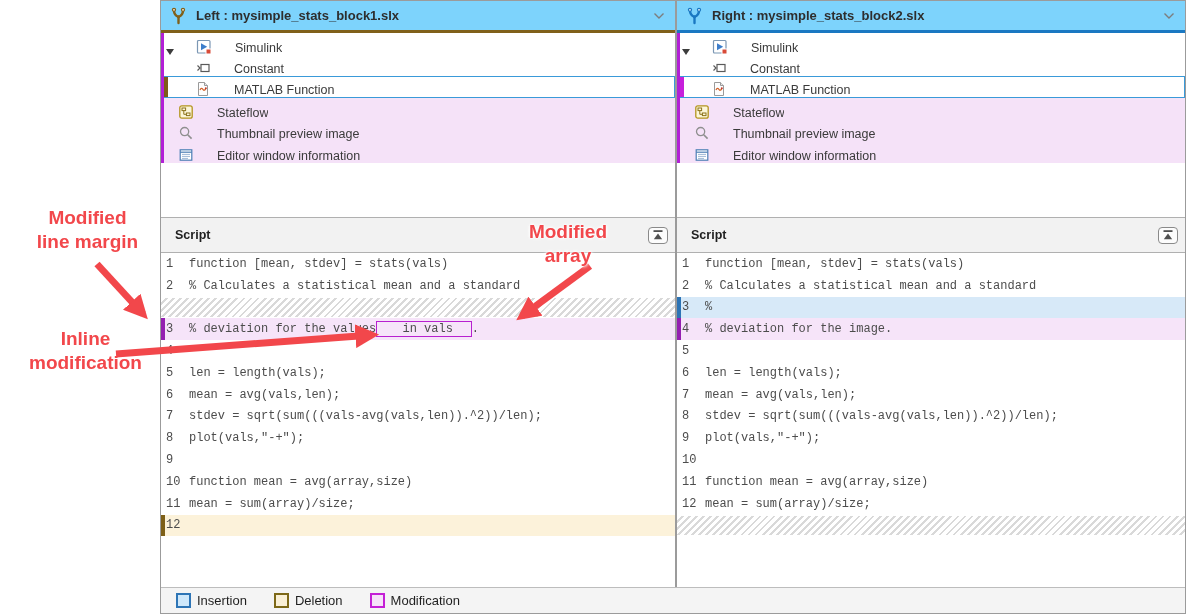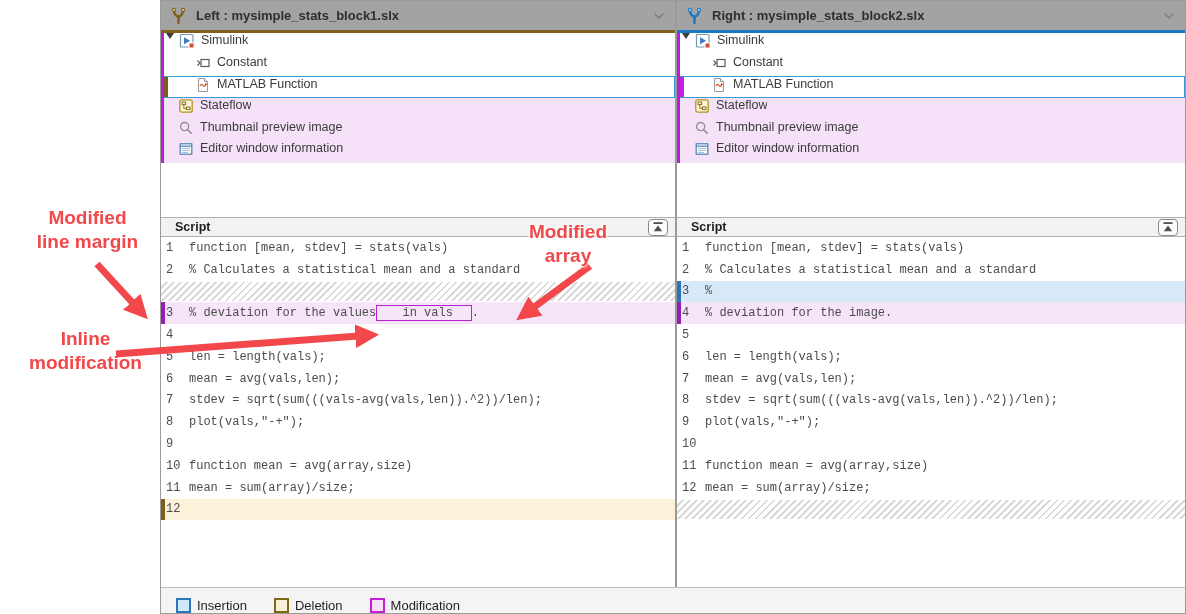--- a/index.html
+++ b/index.html
@@ -15,50 +15,50 @@
   }
   .panels{flex:1;display:flex;min-height:0;}
   .panel{display:flex;flex-direction:column;background:#fff;position:relative;min-width:0;}
   .panel.left{width:514px;flex-shrink:0;}
   .panel.right{flex:1;}
   .divider{width:2px;background:#9b9b9b;flex-shrink:0;}
 
   
   .file-header{
     height:29px;flex-shrink:0;display:flex;align-items:center;
-    padding:0 10px 0 9px;gap:9px;background:#a3a3a3;
+    padding:0 10px 0 9px;gap:9px;background:#7dd3fc;
     border-bottom:3px solid var(--accent,#888);
   }
   .y-icon{color:var(--accent,#888);display:flex;align-items:center;}
   .file-title{font-weight:bold;font-size:13px;color:#2e2e2e;flex:1;white-space:nowrap;overflow:hidden;}
   .chev{display:flex;align-items:center;}
 
   
   .tree{height:130px;flex-shrink:0;position:relative;}
   .tree-edge{position:absolute;left:0;top:0;width:3px;height:130px;background:#b21fd6;z-index:3;}
   .tree-row{
-    height:21.66px;box-sizing:border-box;display:flex;align-items:flex-start;
-    font-size:12.5px;color:#3a3a3a;position:relative;white-space:nowrap;
+    height:21.66px;box-sizing:border-box;display:flex;align-items:flex-end;
+    font-size:12.5px;color:#3a3a3a;position:relative;white-space:nowrap;gap:17px;
   }
   .tree-row.changed{background:#f5e2f8;}
   .tree-row.selected{border-top:1px solid #3a9ad9;border-bottom:1px solid #3a9ad9;border-right:1px solid #3a9ad9;}
   .row-marker{position:absolute;left:3px;top:0;bottom:0;width:4px;z-index:4;}
   .expander{
     width:0;height:0;border-left:4.5px solid transparent;border-right:4.5px solid transparent;
     border-top:6px solid #3c3c3c;margin-right:5px;flex-shrink:0;
   }
   .ticon{display:flex;align-items:center;margin-right:6px;flex-shrink:0;}
   .tlabel{overflow:hidden;text-overflow:ellipsis;}
 
   .panel-gap{flex:1;background:#fff;}
 
   
   .script-section{height:370px;flex-shrink:0;display:flex;flex-direction:column;}
   .script-header{
-    height:20px;box-sizing:border-box;flex-shrink:0;
+    height:36px;box-sizing:border-box;flex-shrink:0;
     border-top:1px solid #b0b0b0;border-bottom:1px solid #b0b0b0;
     background:#f2f2f2;display:flex;align-items:center;padding:0 7px 0 14px;
   }
   .script-title{font-weight:bold;font-size:12.5px;color:#1f1f1f;flex:1;}
   .collapse-btn{
     width:20px;height:17px;box-sizing:border-box;border:1px solid #8a8a8a;border-radius:4px;
     background:#fcfcfc;display:flex;align-items:center;justify-content:center;cursor:pointer;
   }
   .code{flex:1;overflow:hidden;background:#fff;}
   .code-row{
@@ -73,21 +73,21 @@
     background:repeating-linear-gradient(135deg,#ffffff 0px,#ffffff 3px,#d9d9d9 3px,#d9d9d9 5px);
   }
   .bar{position:absolute;left:0;top:0;bottom:0;width:4px;}
   .num{width:23px;padding-left:5px;flex-shrink:0;box-sizing:content-box;}
   .codetext{white-space:pre;}
   .inline-box{border:1px solid #b81fd0;padding:0 18px;}
 
   
   .legend{
     height:26px;flex-shrink:0;box-sizing:border-box;border-top:1px solid #bdbdbd;
-    background:#f4f4f4;display:flex;align-items:flex-end;padding-left:15px;gap:27px;
+    background:#f4f4f4;display:flex;align-items:center;padding-left:15px;gap:27px;
   }
   .legend-item{display:flex;align-items:center;gap:6px;font-size:13px;color:#1f1f1f;}
   .swatch{width:11px;height:11px;border:2px solid;flex-shrink:0;}
 
   
   .annotation{
     position:absolute;color:#f2474b;font-size:19px;font-weight:bold;line-height:24px;
     text-align:center;z-index:20;
   }
   .annotation.halo div{text-shadow:0 0 3px #fff,0 0 3px #fff,0 0 5px #fff;}

